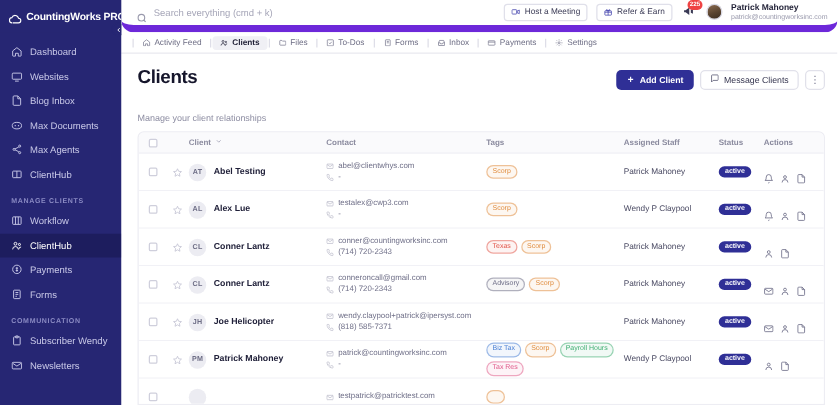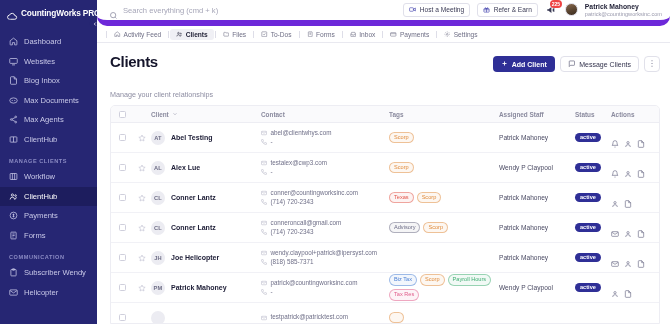--- a/index.html
+++ b/index.html
@@ -307,21 +307,21 @@
           </span>
         <span>Subscriber Wendy</span>
       </div>
       <div class="nav-item">
         <span class="nav-icon">
             <svg viewBox="0 0 24 24" width="9" height="9" fill="none" stroke="currentColor" stroke-width="2">
               <rect x="2" y="5" width="20" height="14" rx="2"></rect>
               <polyline points="3 7 12 13 21 7"></polyline>
             </svg>
           </span>
-        <span>Helicopter</span>
+        <span>Newsletters</span>
       </div>
       <div class="nav-item">
         
         
       </div>
 
     </div>
   </aside>
 
   <div class="main">

